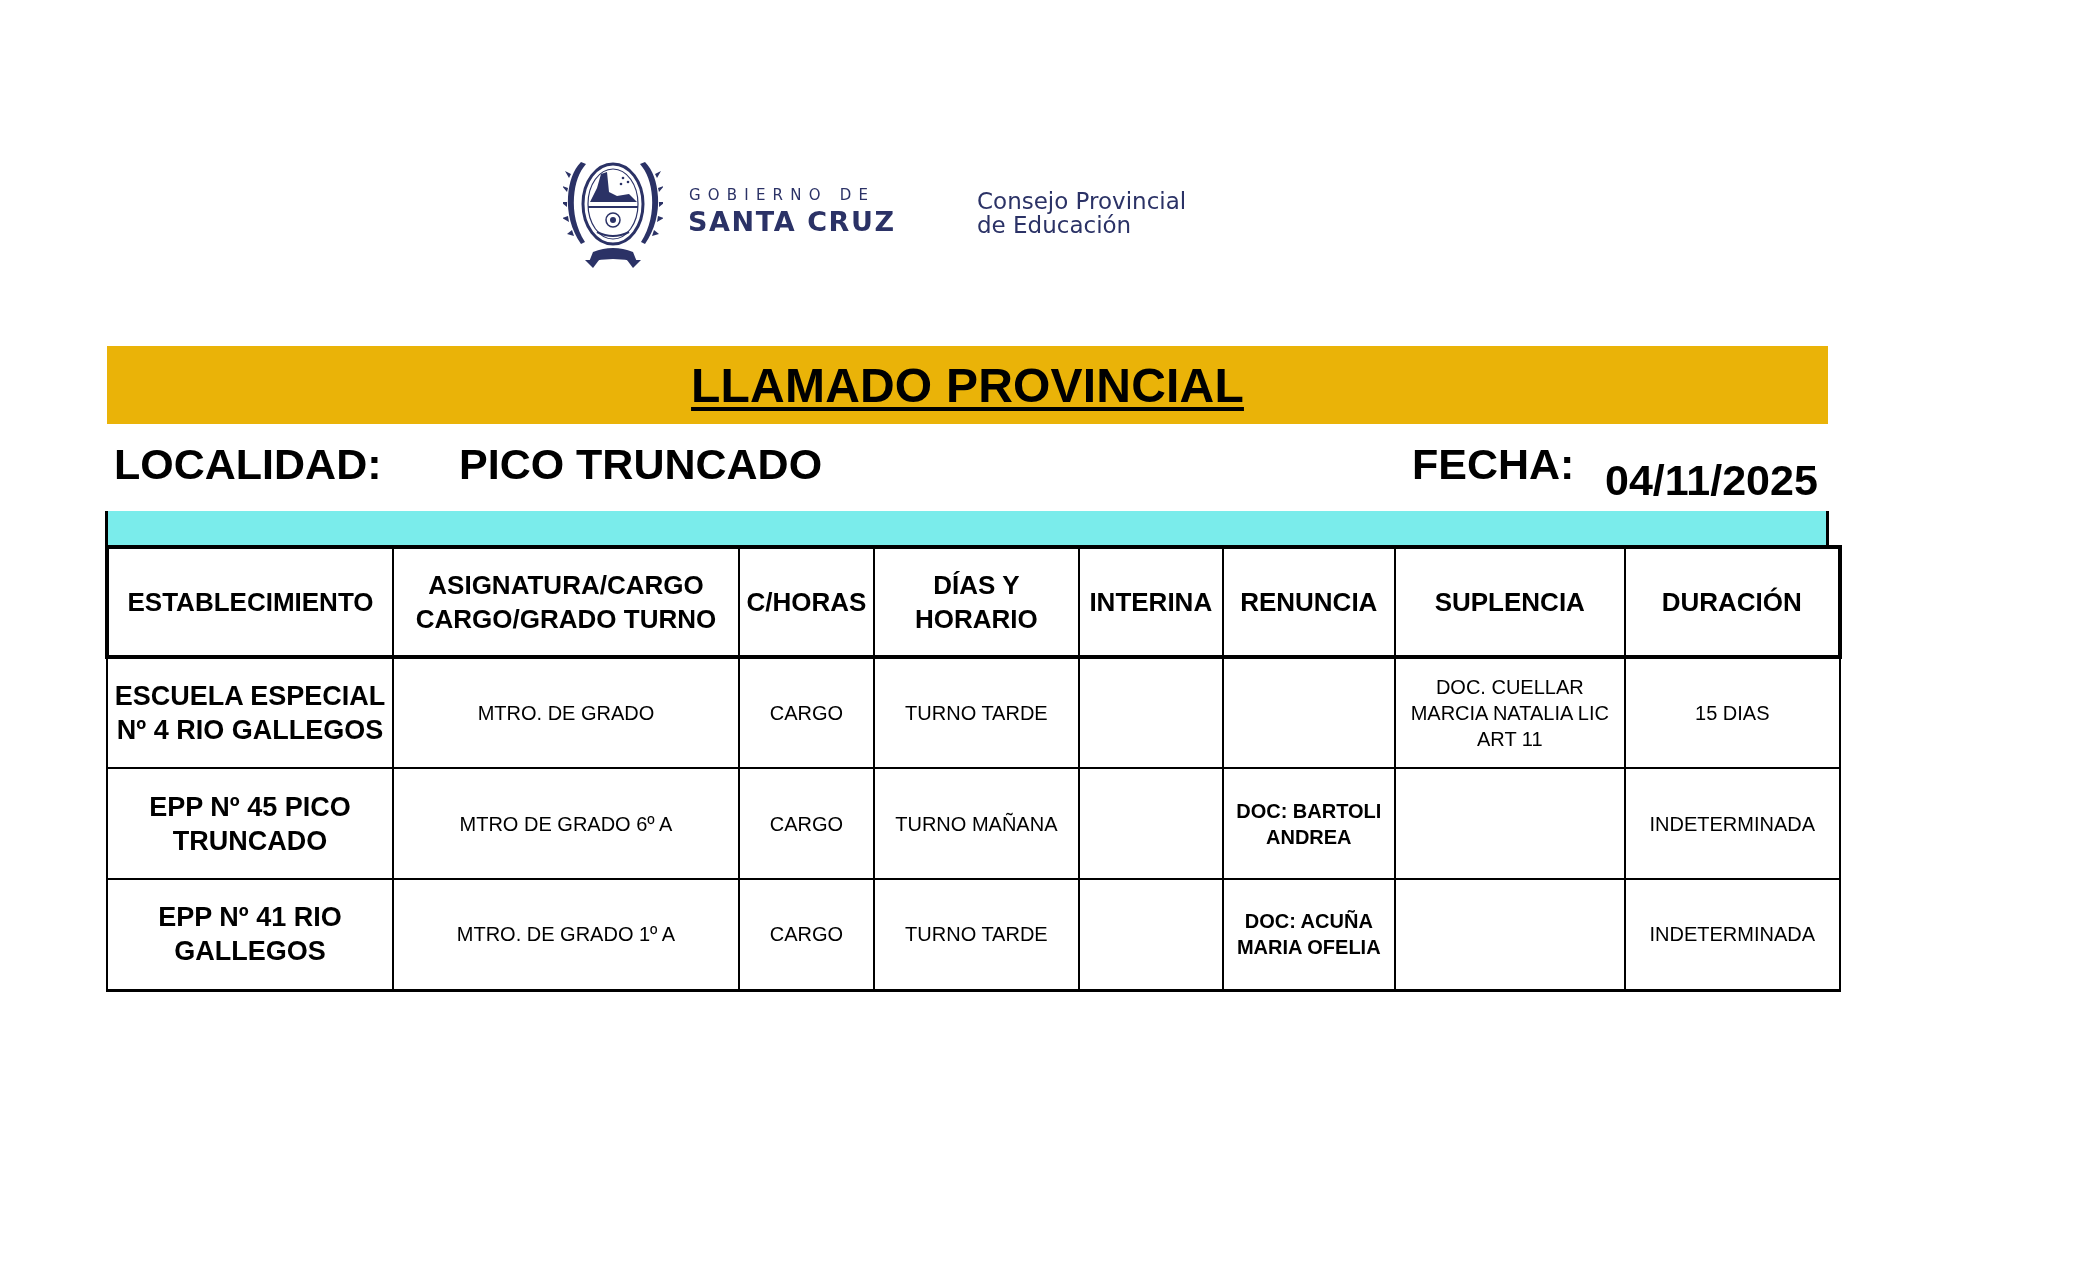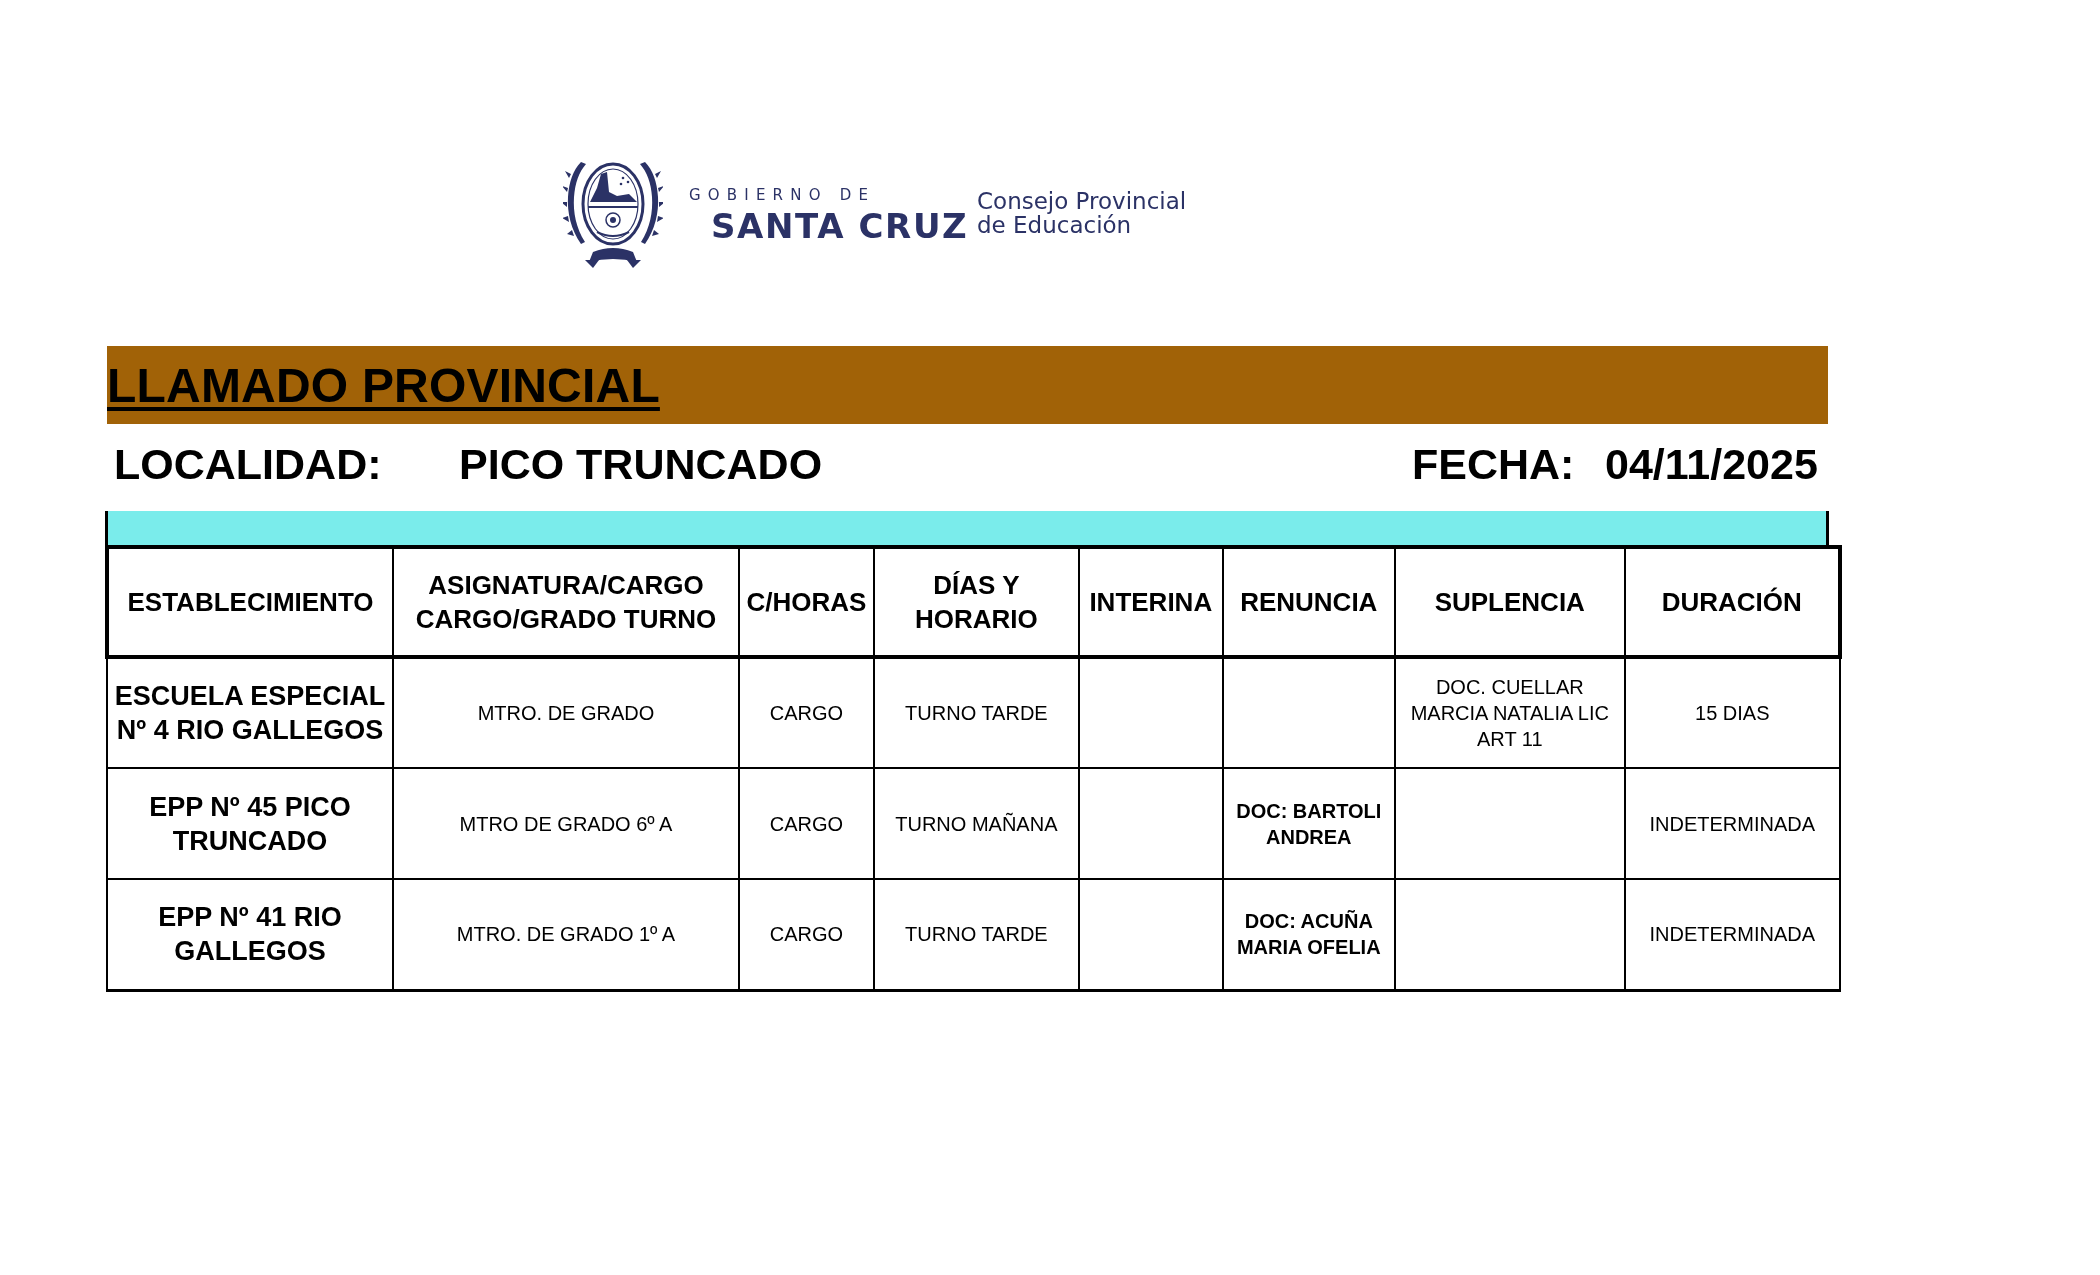--- a/index.html
+++ b/index.html
@@ -3,39 +3,39 @@
   <meta charset="utf-8">
   <style>
     * { box-sizing: border-box; margin: 0; padding: 0; }
     html, body { width: 2100px; height: 1275px; background: #ffffff; overflow: hidden; }
     body { position: relative; font-family: "Liberation Sans", sans-serif; color: #000; }
 
     
     .logo { position: absolute; left: 563px; top: 152px; width: 100px; height: 120px; }
     .gov-line1 { position: absolute; left: 689px; top: 186px; font-family: "DejaVu Sans", sans-serif;
       font-size: 15px; letter-spacing: 7.2px; color: #2b3266; font-weight: normal; white-space: nowrap; }
-    .gov-line2 { position: absolute; left: 711px; top: 206px; font-family: "DejaVu Sans", sans-serif;
-      font-size: 34px; font-weight: bold; letter-spacing: 1.6px; color: #2b3266; white-space: nowrap; }
+    .gov-line2 { position: absolute; left: 688px; top: 206px; font-family: "DejaVu Sans", sans-serif;
+      font-size: 27px; font-weight: bold; letter-spacing: 1.6px; color: #2b3266; white-space: nowrap; }
     .cpe-line1 { position: absolute; left: 977px; top: 188px; font-family: "DejaVu Sans", sans-serif;
       font-size: 23px; color: #2b3266; white-space: nowrap; }
     .cpe-line2 { position: absolute; left: 977px; top: 212px; font-family: "DejaVu Sans", sans-serif;
       font-size: 23px; color: #2b3266; white-space: nowrap; }
 
     
-    .banner { position: absolute; left: 107px; top: 346px; width: 1721px; height: 78px; background: #a16207;
-      display: flex; align-items: center; justify-content: flex-start; }
+    .banner { position: absolute; left: 107px; top: 346px; width: 1721px; height: 78px; background: #eab308;
+      display: flex; align-items: center; justify-content: center; }
     .banner-title { font-weight: bold; font-size: 48px; text-decoration: underline; text-decoration-thickness: 4px;
       text-underline-offset: 5px; letter-spacing: 0.2px; }
 
     
     .meta { position: absolute; top: 440px; font-weight: bold; font-size: 43px; white-space: nowrap; }
     .loc-label { left: 114px; }
     .loc-value { left: 459px; }
     .fecha-label { left: 1412px; }
-    .fecha-value { left: 1605px; }
+    .fecha-value { left: 1605px; margin-top: 16px; }
 
     
     .subbar { position: absolute; left: 105px; top: 511px; width: 1724px; height: 36px; background: #7aeceb;
       border-left: 3px solid #000; border-right: 3px solid #000; }
 
     
     table.grid { position: absolute; left: 105px; top: 545px; border-collapse: collapse; table-layout: fixed; }
     table.grid td, table.grid th { border: 2px solid #000; text-align: center; vertical-align: middle; padding: 0 3px; }
     table.grid thead th { height: 110px; font-weight: bold; font-size: 26px; line-height: 34px; border-top: 4px solid #000;
       border-bottom: 4px solid #000; }

